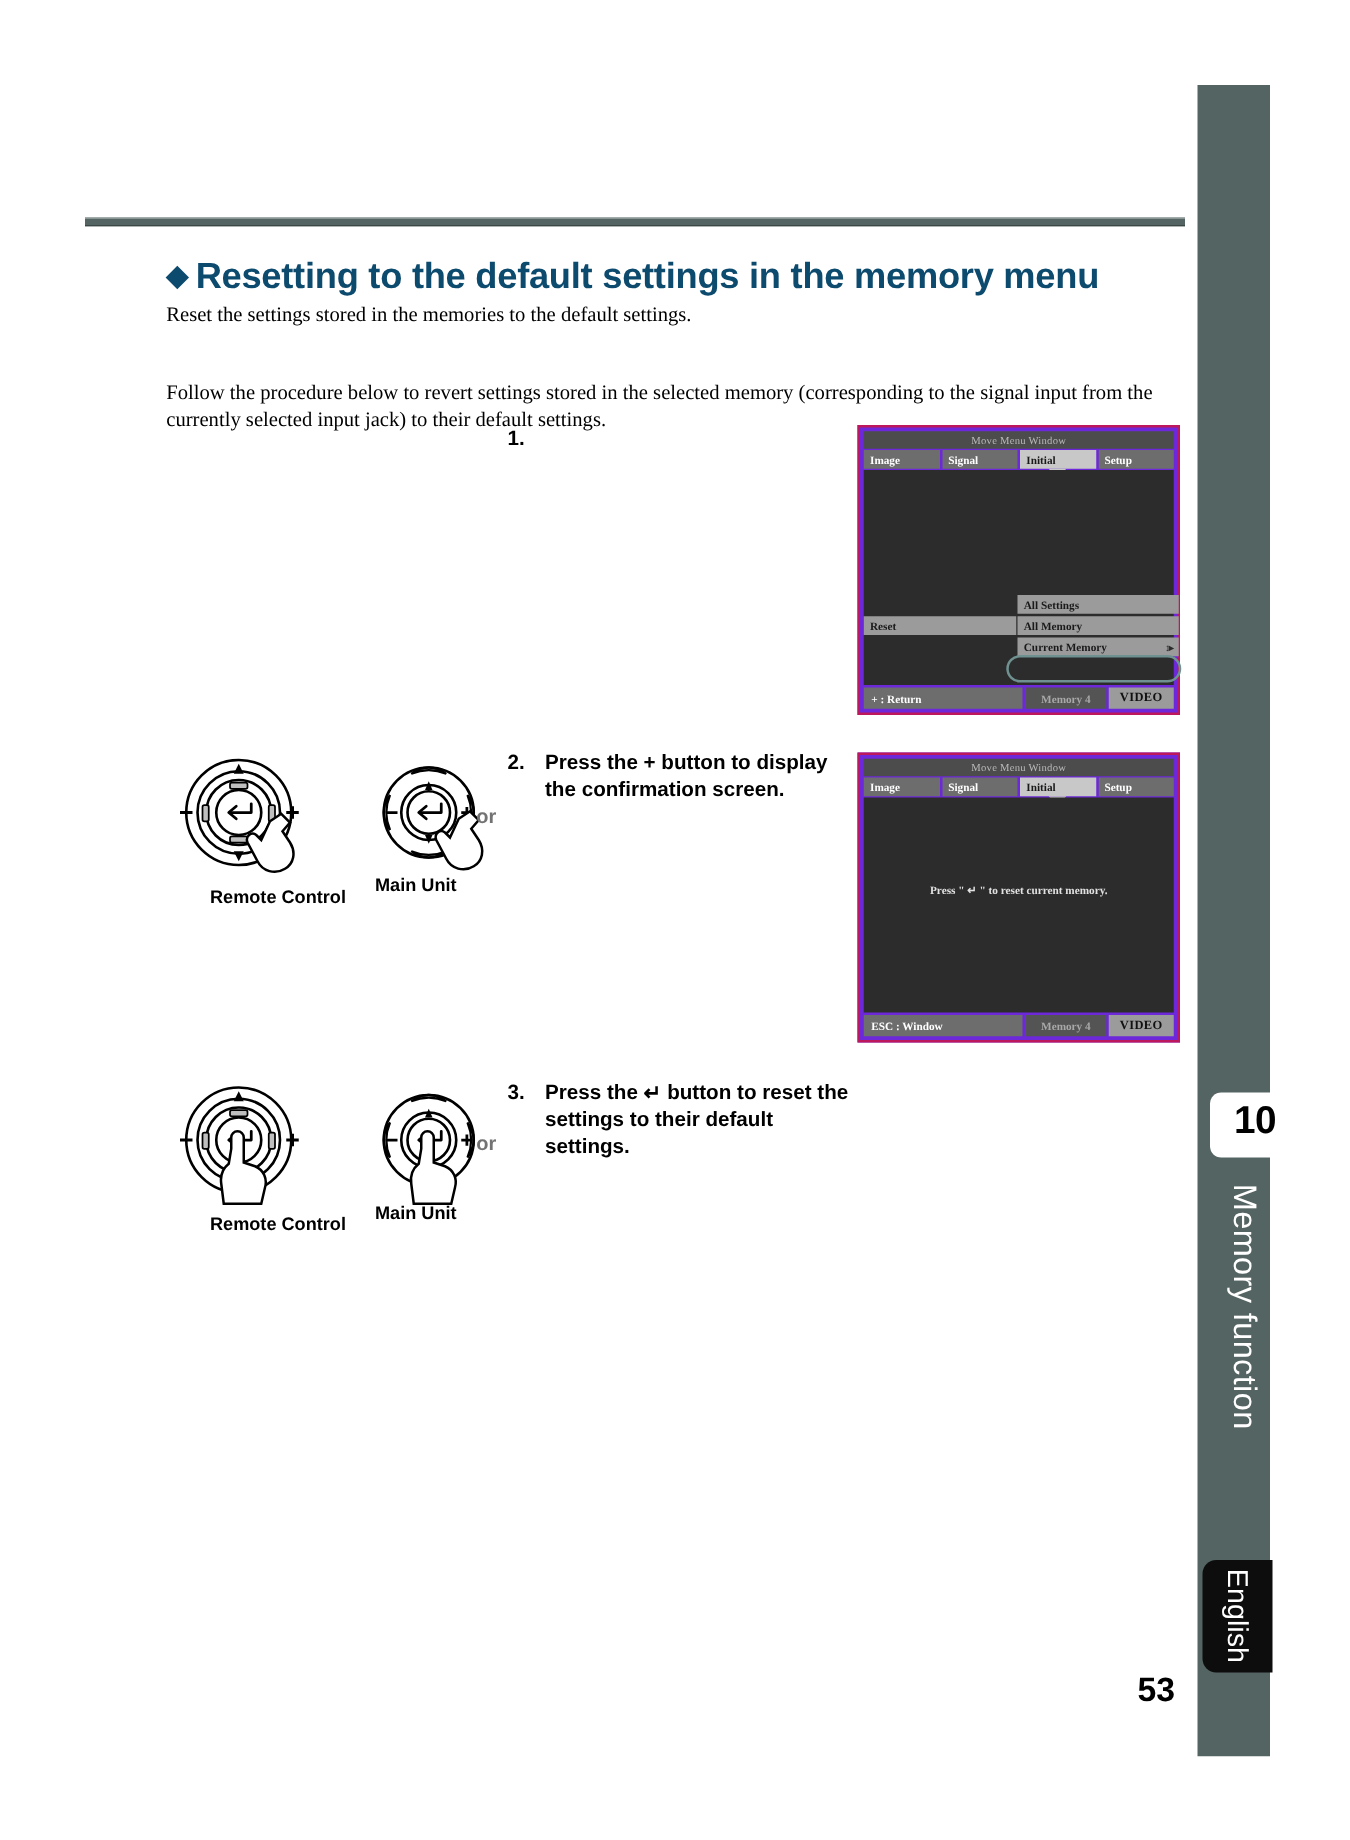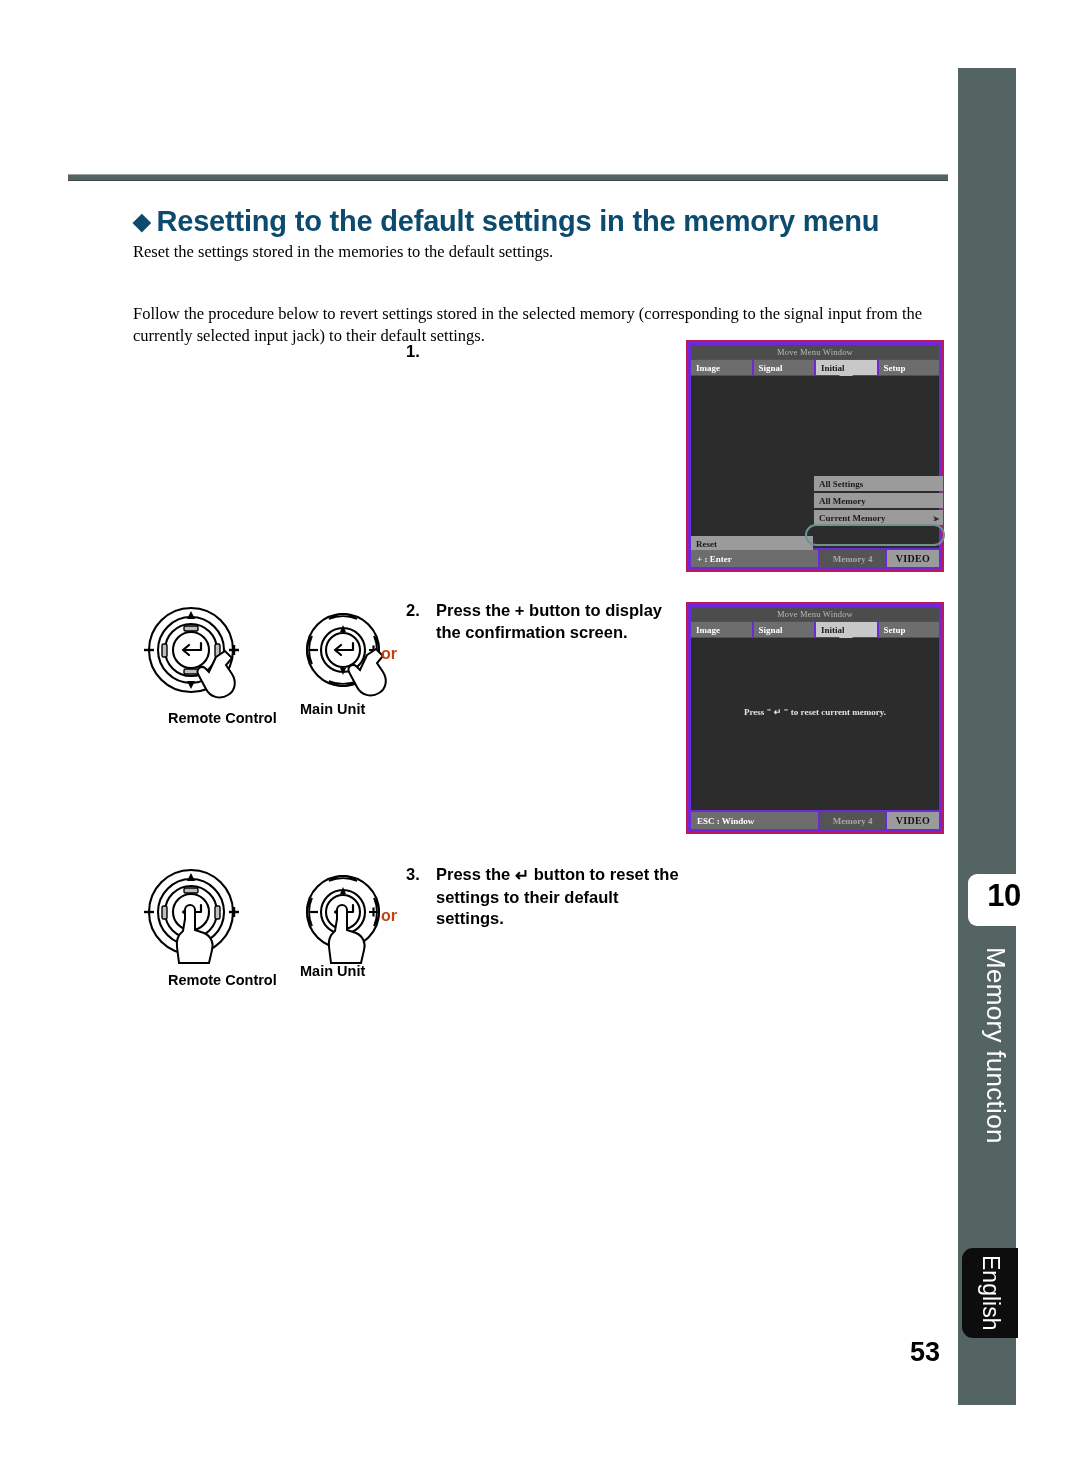--- a/index.html
+++ b/index.html
@@ -269,21 +269,20 @@
   
   .reset-label {
     position: absolute;
     left: 0; top: 117px;
     width: 122px; height: 15px;
     background: #9b9b9b;
     color: #1a1a1a;
     font-size: 9px; font-weight: bold;
     display: flex; align-items: center;
     padding-left: 5px;
-    margin-top: 43px;
   }
   .submenu {
     position: absolute;
     left: 123px; top: 100px;
     width: 129px;
   }
   .submenu-row {
     height: 15px;
     background: #9b9b9b;
     color: #1a1a1a;
@@ -320,21 +319,21 @@
   }
 
   
   .ctrl-group { position: absolute; }
   #ctrl-group-1 { left: 133px; top: 605px; width: 270px; height: 120px; }
   #ctrl-group-2 { left: 133px; top: 867px; width: 270px; height: 120px; }
 
   .or-text {
     position: absolute;
     left: 248px; top: 40px;
-    font-size: 16px; font-weight: bold; color: #c2410c;
+    font-size: 16px; font-weight: bold; color: #737373;
   }
   .ctrl-caption {
     position: absolute;
     font-size: 14.5px; font-weight: bold; color: #000;
     white-space: nowrap;
   }
   .cap-remote { left: 3px; top: 105px; margin-left: 32px; }
   .cap-main   { left: 167px; top: 96px; }
 </style>
 </head>
@@ -387,21 +386,21 @@
         <div class="submenu-row">
           <span>All Memory</span>
         </div>
         <div class="submenu-row">
           <span>Current Memory</span>
           <span class="adj">↕▸</span>
         </div>
       </div>
     </div>
     <div class="osd-statusbar">
-      <div class="sb-left">+ : Enter</div>
+      <div class="sb-left">+ : Return</div>
       <div class="sb-mid">Memory 4</div>
       <div class="sb-right">VIDEO</div>
     </div>
   </div>
   <div id="highlight-ellipse"></div>
 
   <div class="step" id="step2">
     <span class="num">2.</span>
     <span class="body">Press the + button to display the confirmation screen.</span>
   </div>

